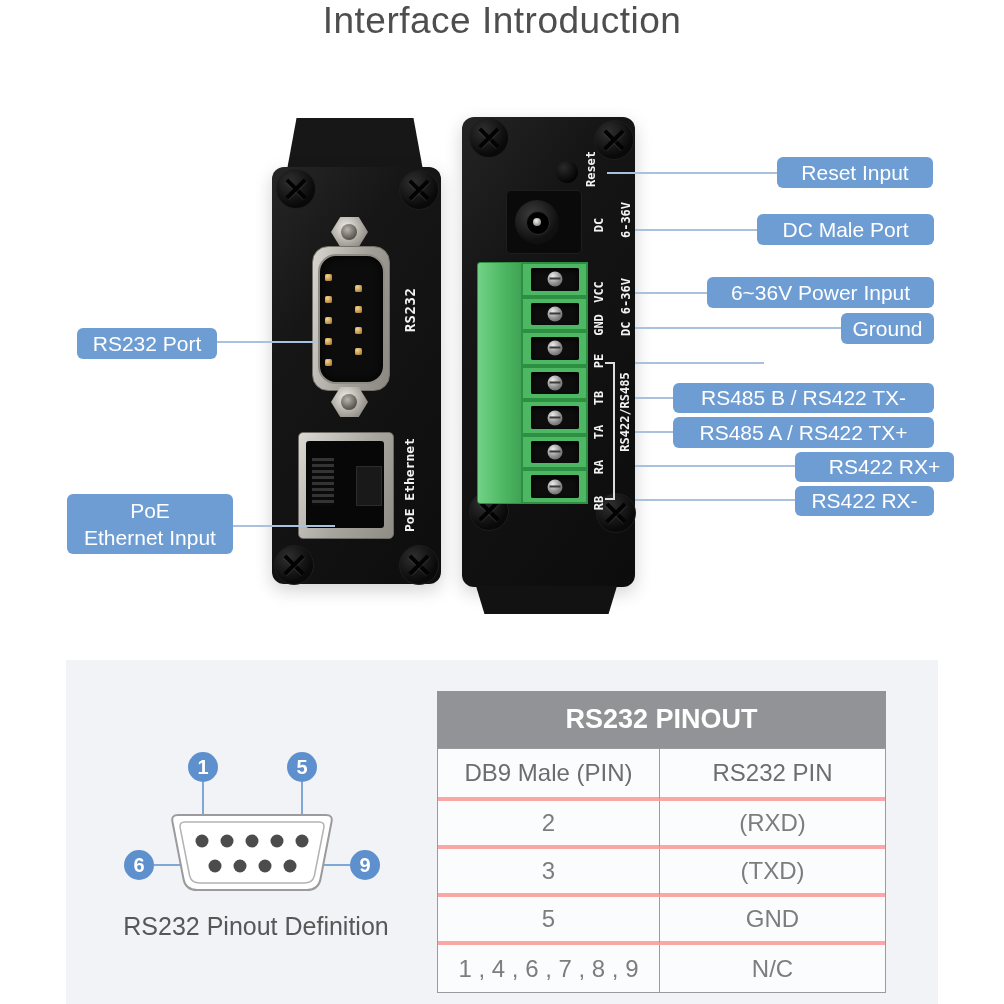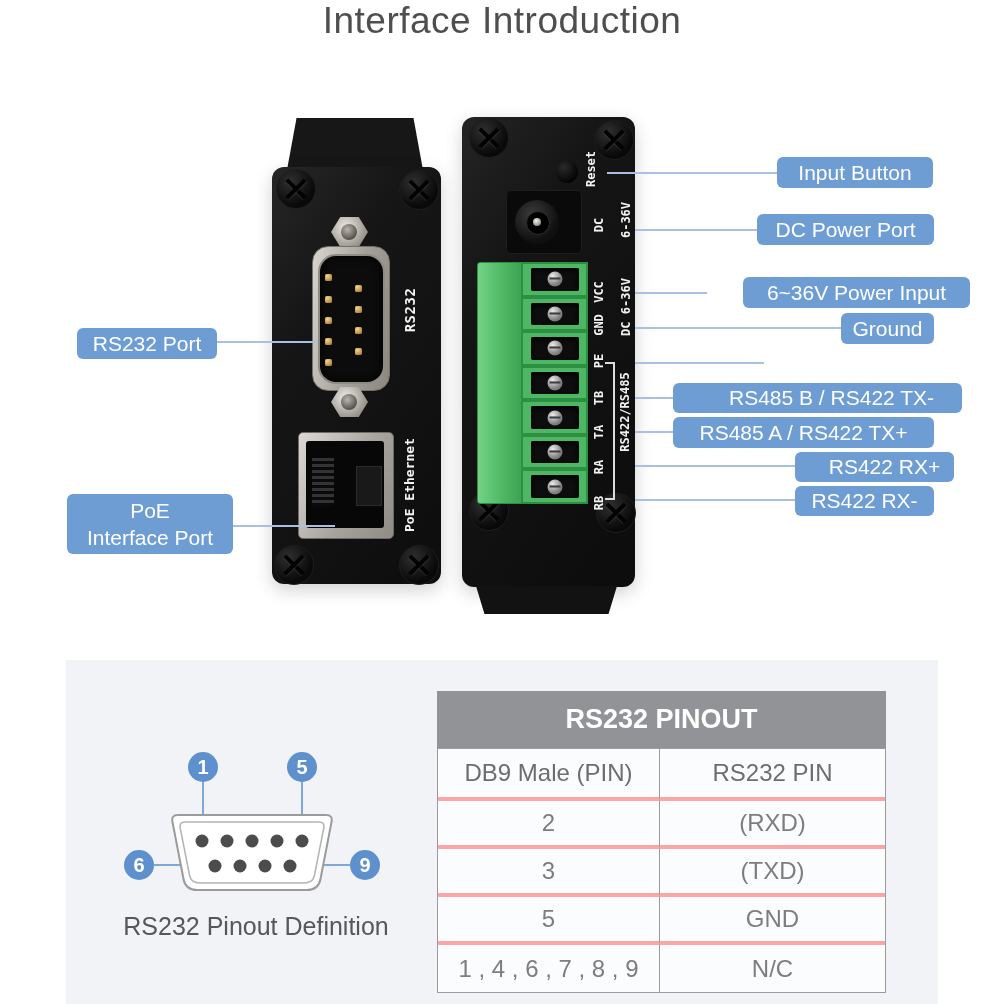--- a/index.html
+++ b/index.html
@@ -211,32 +211,32 @@
   <div class="cline" style="left:635px;top:292px;width:72px;"></div>
   <div class="cline" style="left:635px;top:327px;width:206px;"></div>
   <div class="cline" style="left:635px;top:362px;width:129px;"></div>
   <div class="cline" style="left:635px;top:397px;width:38px;"></div>
   <div class="cline" style="left:635px;top:431px;width:38px;"></div>
   <div class="cline" style="left:635px;top:465px;width:160px;"></div>
   <div class="cline" style="left:635px;top:499px;width:160px;"></div>
   <div class="cline" style="left:217px;top:341px;width:99px;"></div>
   <div class="cline" style="left:233px;top:525px;width:102px;"></div>
 
-  <div class="callout" style="left:777px;top:157px;width:156px;height:31px;">Input Button</div>
-  <div class="callout" style="left:757px;top:214px;width:177px;height:31px;">DC Power Port</div>
-  <div class="callout" style="left:743px;top:277px;width:227px;height:31px;">6~36V Power Input</div>
+  <div class="callout" style="left:777px;top:157px;width:156px;height:31px;">Reset Input</div>
+  <div class="callout" style="left:757px;top:214px;width:177px;height:31px;">DC Male Port</div>
+  <div class="callout" style="left:707px;top:277px;width:227px;height:31px;">6~36V Power Input</div>
   <div class="callout" style="left:841px;top:313px;width:93px;height:31px;">Ground</div>
-  <div class="callout" style="left:673px;top:383px;width:261px;height:30px;padding-left:28px;">RS485 B / RS422 TX-</div>
+  <div class="callout" style="left:673px;top:383px;width:261px;height:30px;">RS485 B / RS422 TX-</div>
   <div class="callout" style="left:673px;top:417px;width:261px;height:31px;">RS485 A / RS422 TX+</div>
   <div class="callout" style="left:795px;top:452px;width:139px;height:30px;padding-left:20px;">RS422 RX+</div>
   <div class="callout" style="left:795px;top:486px;width:139px;height:30px;">RS422 RX-</div>
   <div class="callout" style="left:77px;top:328px;width:140px;height:31px;">RS232 Port</div>
   <div class="callout" style="left:67px;top:494px;width:166px;height:60px;flex-direction:column;">
     <span>PoE</span>
-    <span>Interface Port</span>
+    <span>Ethernet Input</span>
   </div>
 
   <div class="panel"></div>
 
   <svg class="abs" style="left:66px;top:660px;" width="405" height="344" viewBox="0 0 405 344">
     <line x1="137" y1="122" x2="137" y2="177" stroke="#7fa8d6" stroke-width="2"></line>
     <line x1="236" y1="122" x2="236" y2="177" stroke="#7fa8d6" stroke-width="2"></line>
     <line x1="88" y1="205" x2="143" y2="205" stroke="#7fa8d6" stroke-width="2"></line>
     <line x1="230" y1="205" x2="284" y2="205" stroke="#7fa8d6" stroke-width="2"></line>
     <path d="M 112 155 L 260 155 Q 267 155 265.5 162 L 254.5 219 Q 252.5 230 241 230 L 131 230 Q 119.5 230 117.5 219 L 106.5 162 Q 105 155 112 155 Z" fill="#ffffff" stroke="#9b9b9b" stroke-width="2"></path>

